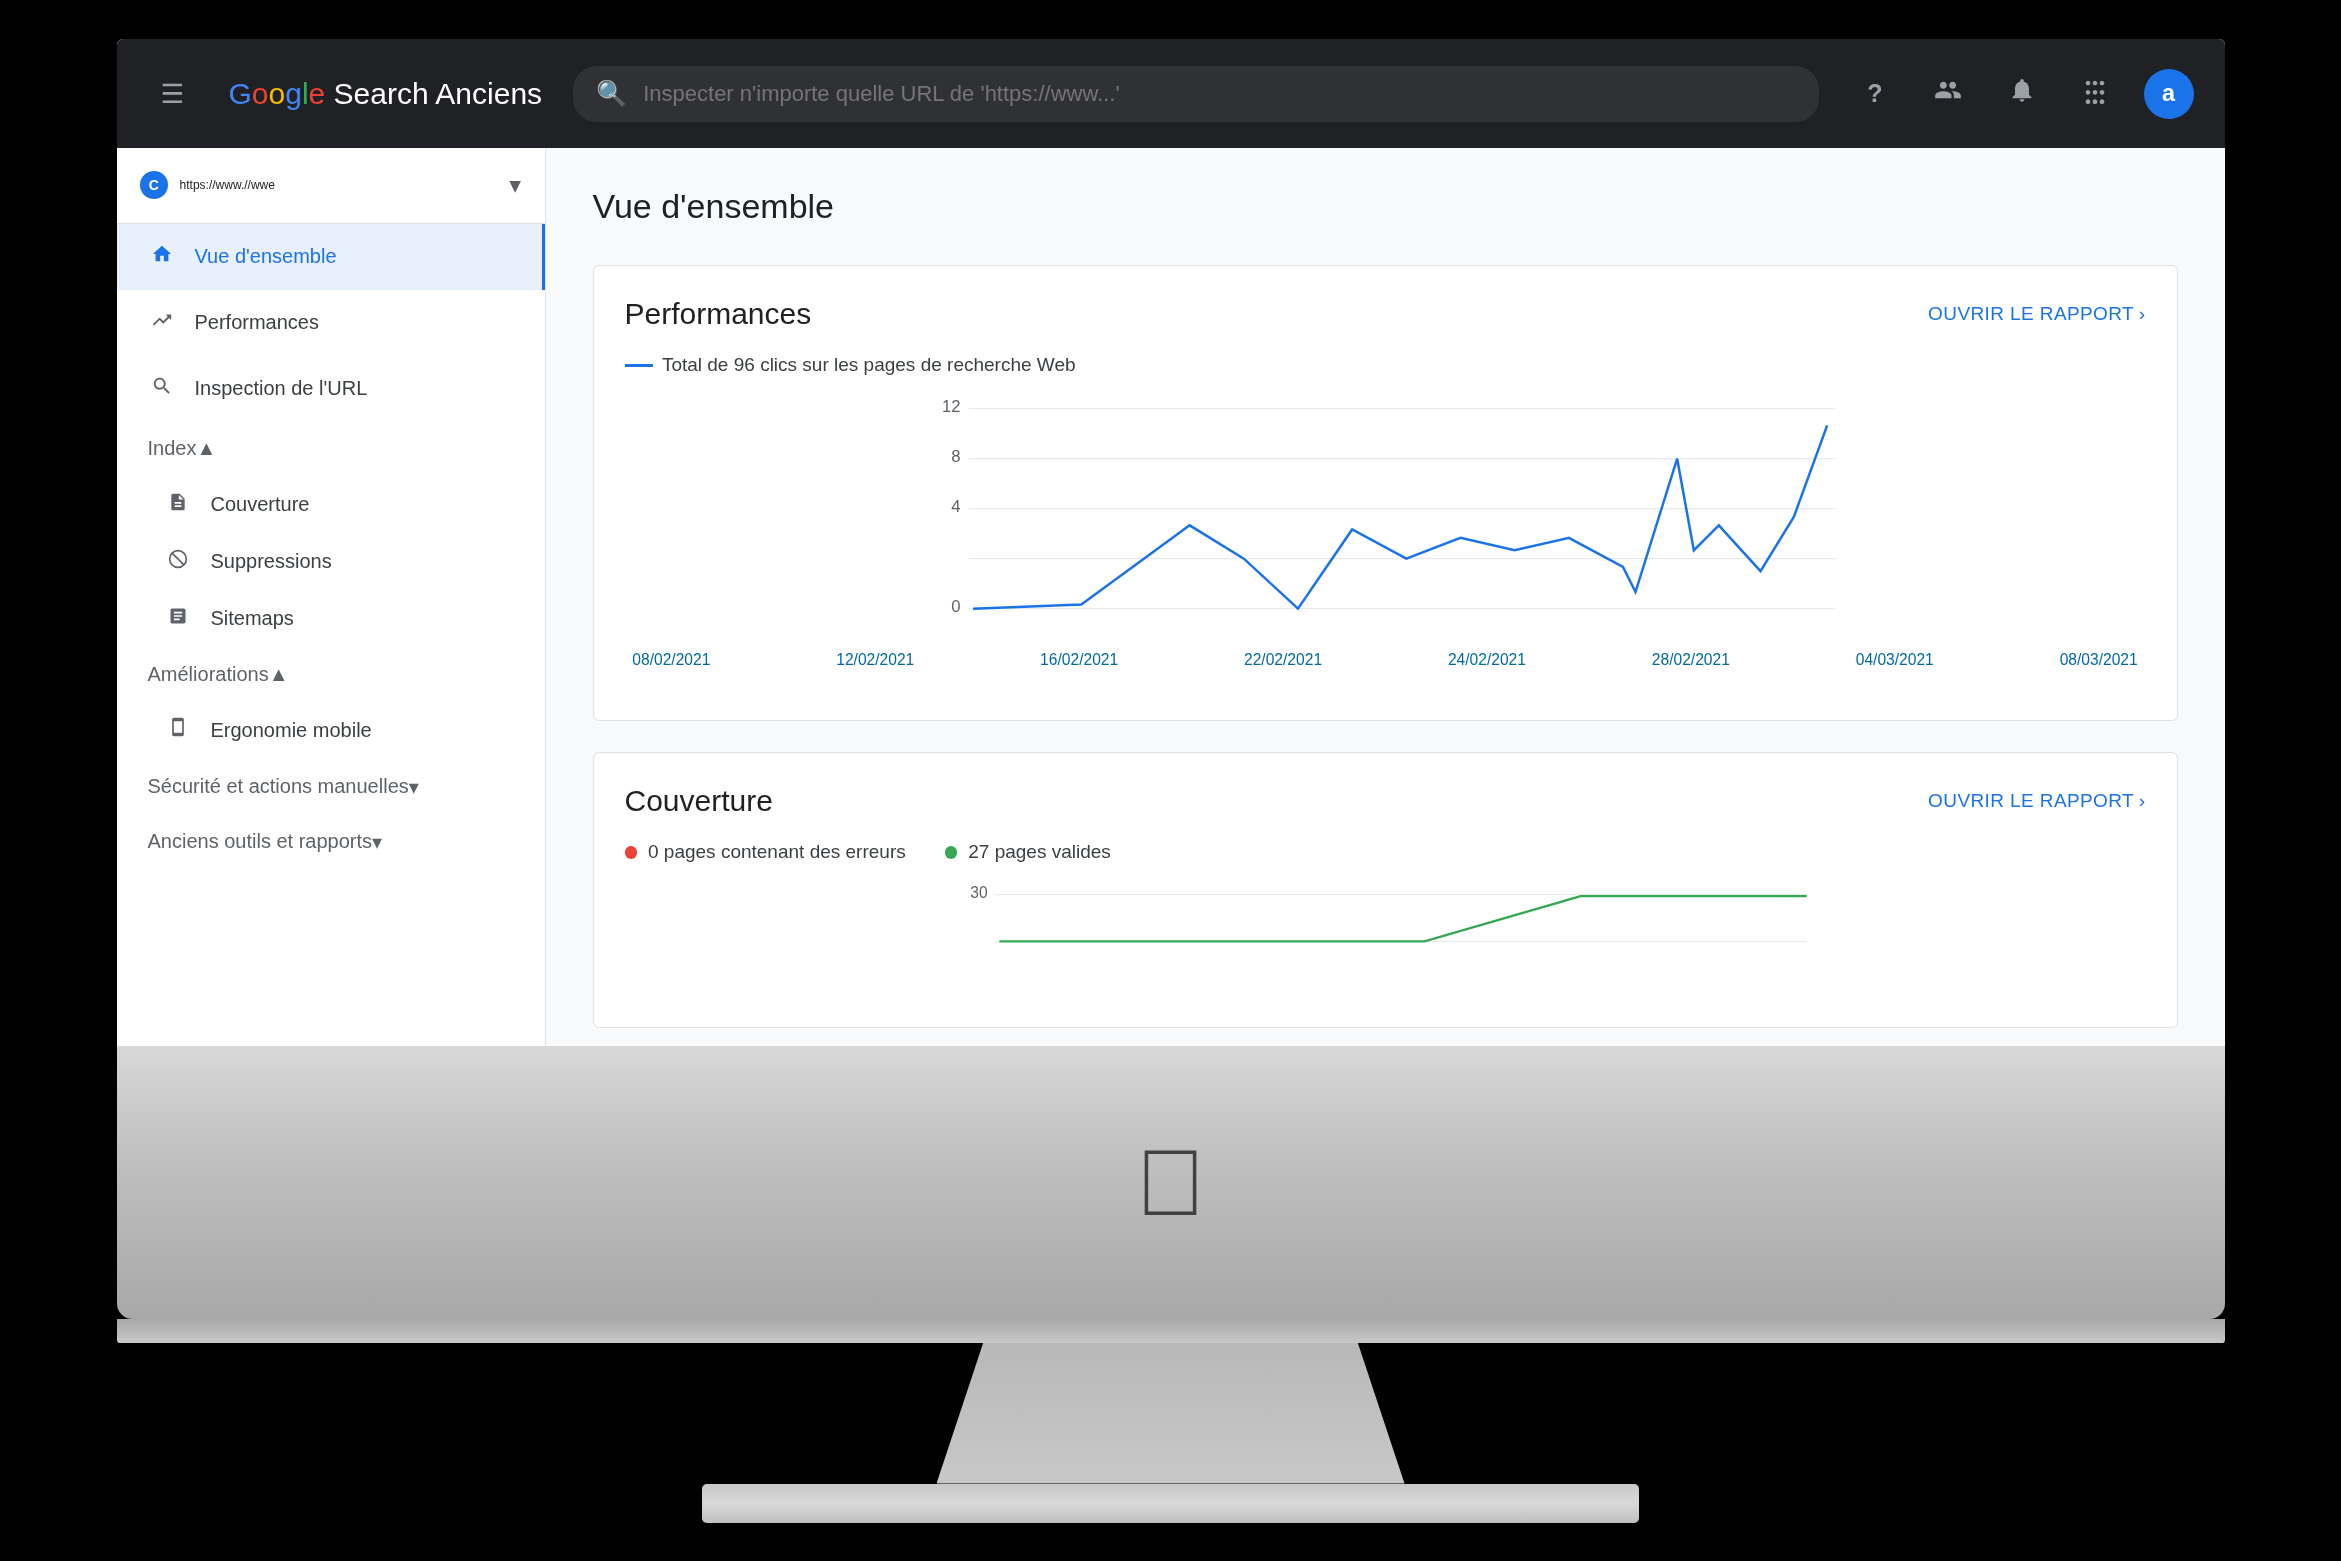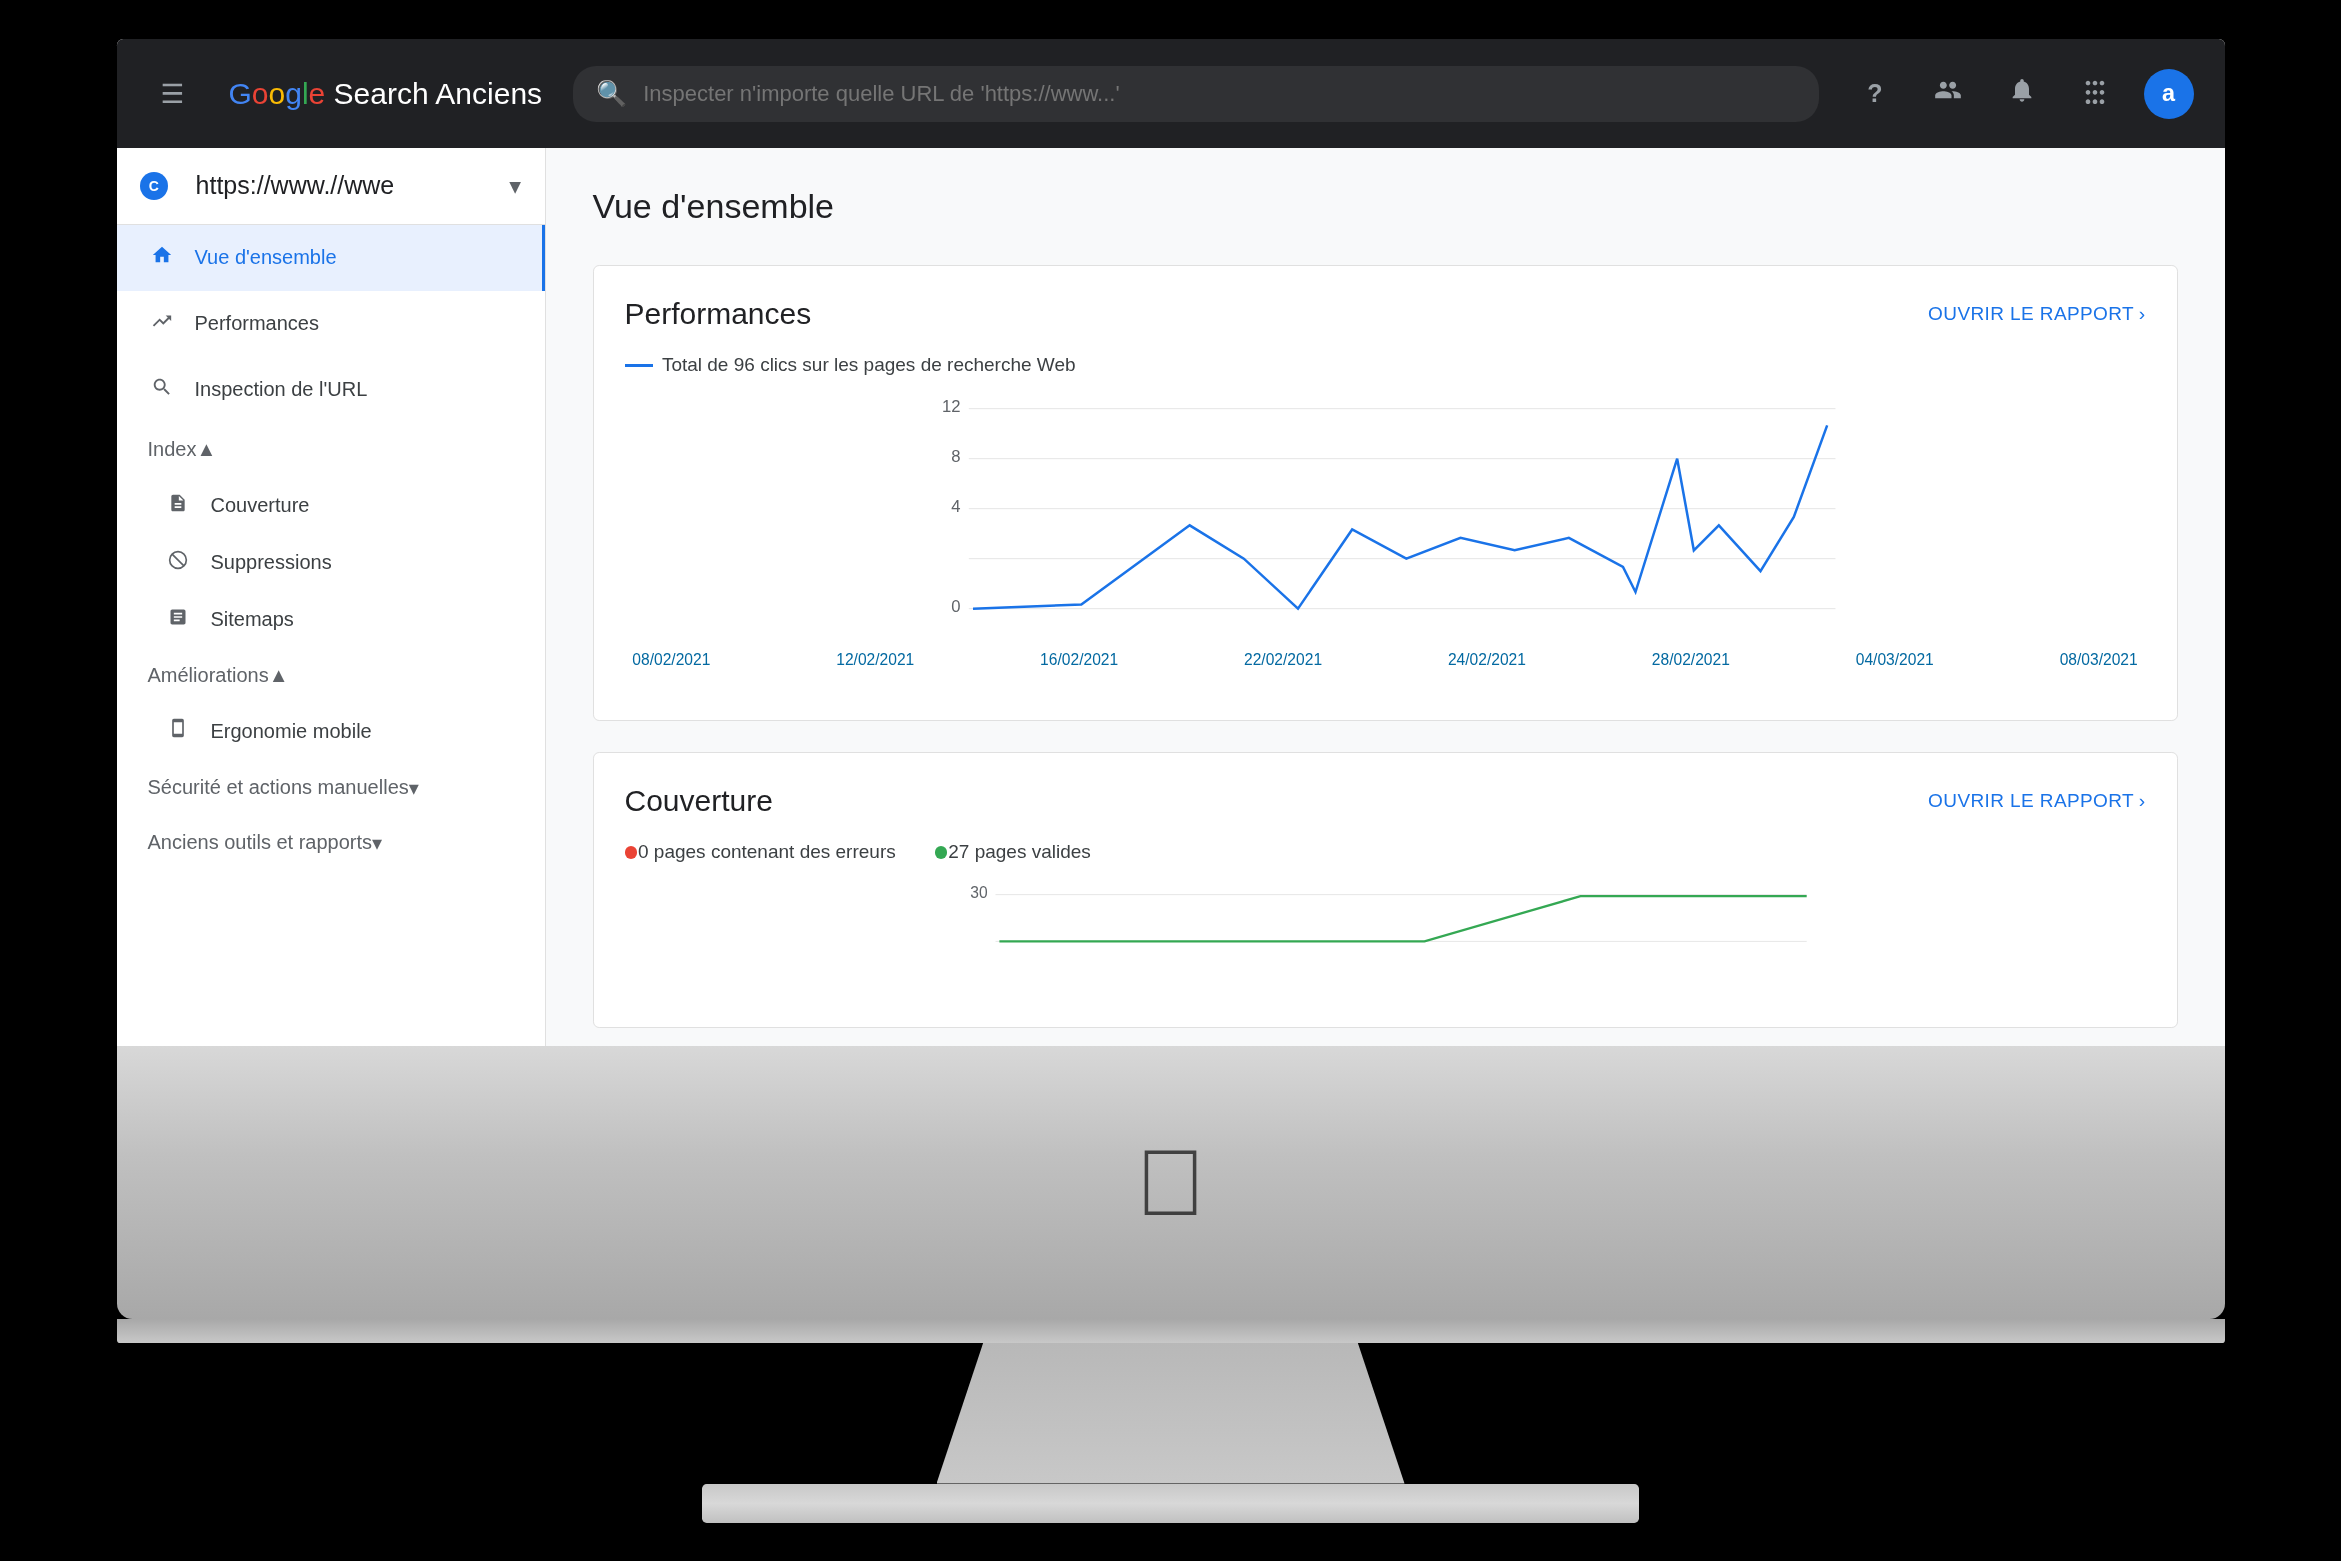--- a/index.html
+++ b/index.html
@@ -146,27 +146,26 @@
 
     .site-favicon {
       width: 28px;
       height: 28px;
       background: #1a73e8;
       border-radius: 50%;
       flex-shrink: 0;
     }
 
     .site-url {
-      font-size: 25px;
+      font-size: 12px;
       color: #202124;
       flex: 1;
       overflow: hidden;
       text-overflow: ellipsis;
       white-space: nowrap;
-      margin-left: 16px;
     }
 
     .site-dropdown-icon {
       color: #5f6368;
       font-size: 23.4px;
     }
 
     .nav-item {
       display: flex;
       align-items: center;
@@ -359,21 +358,21 @@
     .coverage-legend {
       display: flex;
       gap: 39px;
       align-items: center;
       margin-bottom: 15.6px;
     }
 
     .coverage-legend-item {
       display: flex;
       align-items: center;
-      gap: 1px;
+      gap: 11px;
       font-size: 19px;
       color: #3c4043;
       text-align: center;
     }
 
     .coverage-dot-red {
       width: 12.5px;
       height: 12.5px;
       border-radius: 50%;
       background: #ea4335;

